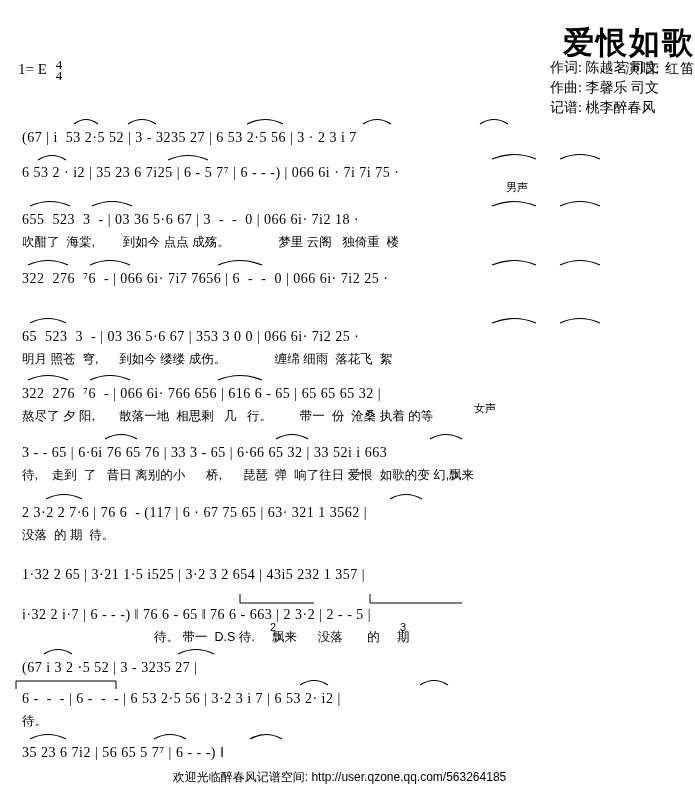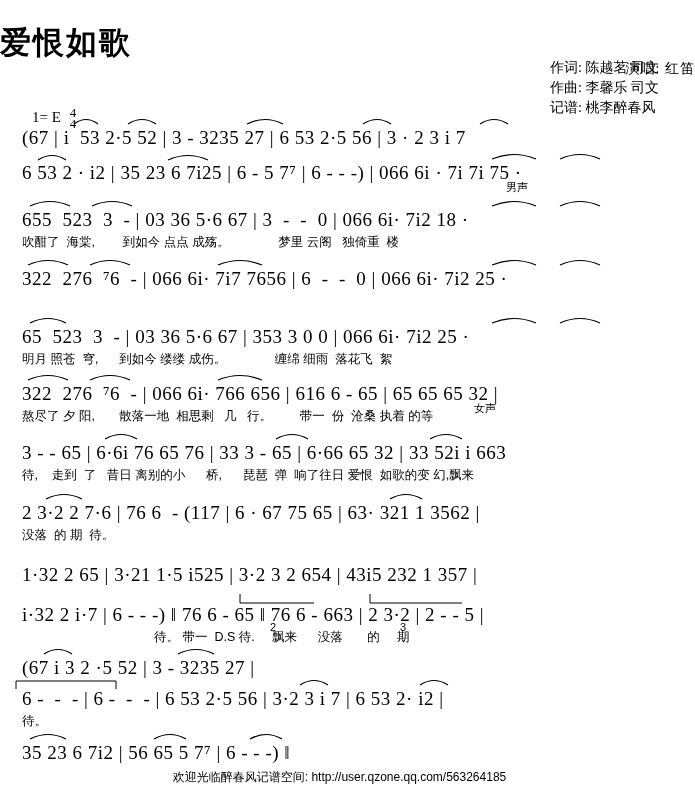--- a/index.html
+++ b/index.html
@@ -20,21 +20,21 @@
     width: 695px;
     height: 800px;
     box-sizing: border-box;
   }
   
   .title {
     position: absolute;
     top: 22px;
     left: 0;
     width: 695px;
-    text-align: left;
+    text-align: right;
     font-size: 31px;
     font-weight: bold;
     letter-spacing: 2px;
     font-family: "Liberation Serif", serif;
   }
   .singer {
     position: absolute;
     top: 60px;
     left: 0;
     width: 695px;
@@ -47,24 +47,23 @@
     top: 58px;
     right: 36px;
     font-size: 14px;
     line-height: 20px;
     text-align: left;
   }
   .credits div { white-space: nowrap; }
   .keysig {
     position: absolute;
     top: 60px;
-    left: 32px;
+    left: 18px;
     font-size: 15px;
     letter-spacing: 0px;
-    margin-top: 48px;
   }
   .keysig .frac {
     display: inline-block;
     vertical-align: middle;
     text-align: center;
     line-height: 11px;
     font-size: 13px;
     margin-left: 5px;
     position: relative;
     top: -1px;
@@ -74,21 +73,21 @@
 
   
   .line {
     position: absolute;
     left: 22px;
     width: 652px;
     height: 52px;
   }
   .notes {
     font-family: "Liberation Serif", serif;
-    font-size: 19px;
+    font-size: 14px;
     letter-spacing: 0.5px;
     white-space: pre;
     height: 26px;
     line-height: 26px;
   }
   .lyrics {
     font-family: "Liberation Sans", sans-serif;
     font-size: 12.5px;
     white-space: pre;
     height: 18px;

